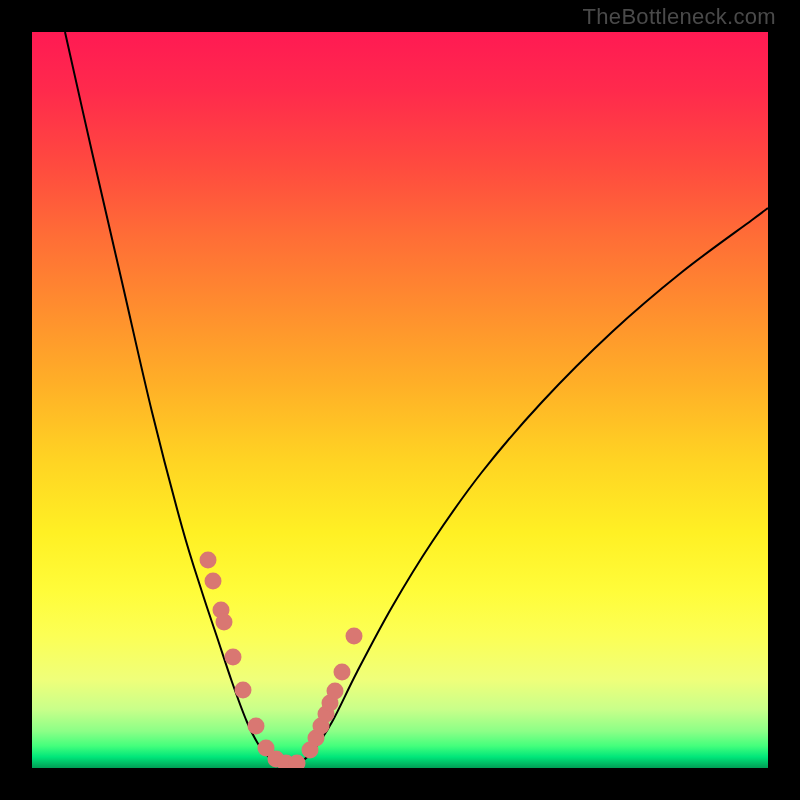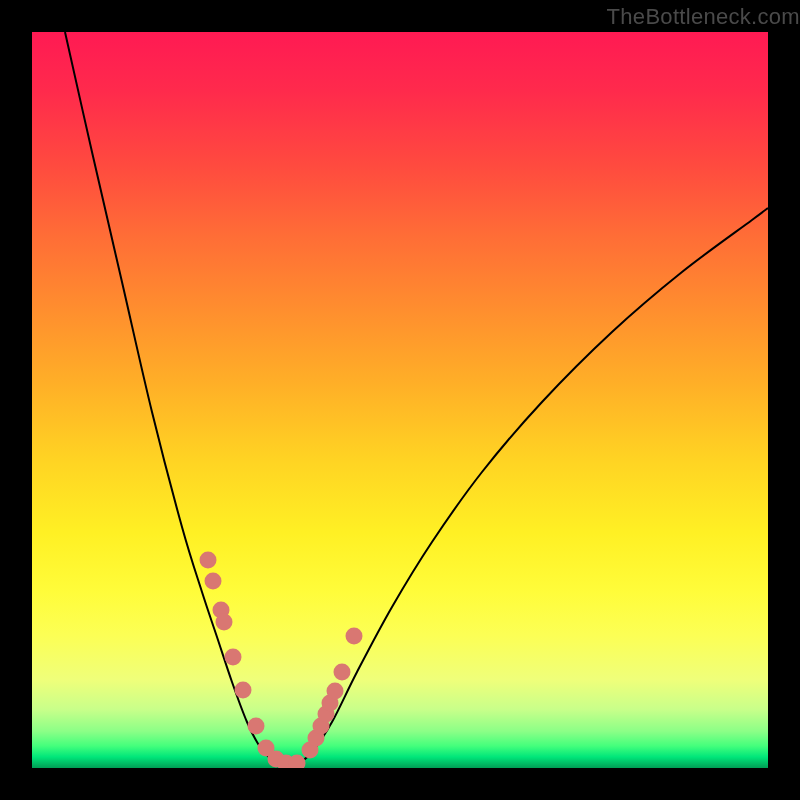--- a/index.html
+++ b/index.html
@@ -43,21 +43,21 @@
       #c9ff8a 92%,
       #8cff87 95%,
       #44ff7c 97%,
       #00e67a 98.5%,
       #009e55 100%
     );
   }
   .watermark {
     position: absolute;
     top: 4px;
-    right: 0;
+    right: 24px;
     color: #4a4a4a;
     font-size: 22px;
     font-weight: 500;
     letter-spacing: 0.3px;
     user-select: none;
     text-align: right;
   }
   svg.curves {
     position: absolute;
     inset: 0;

